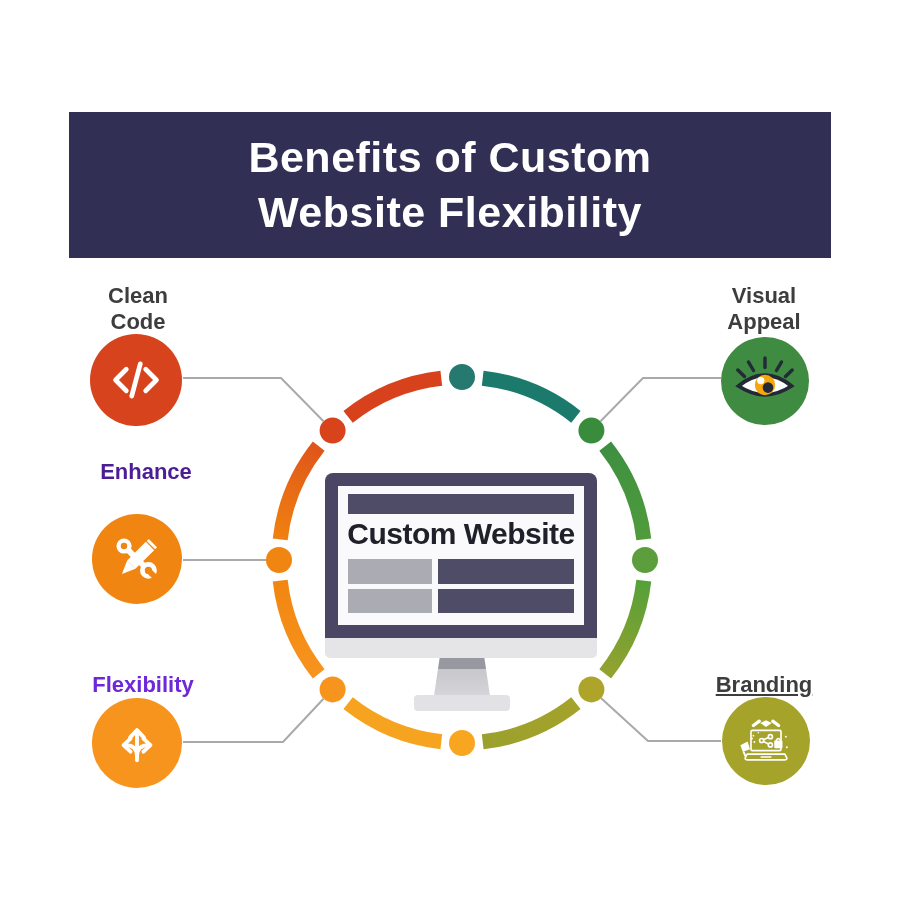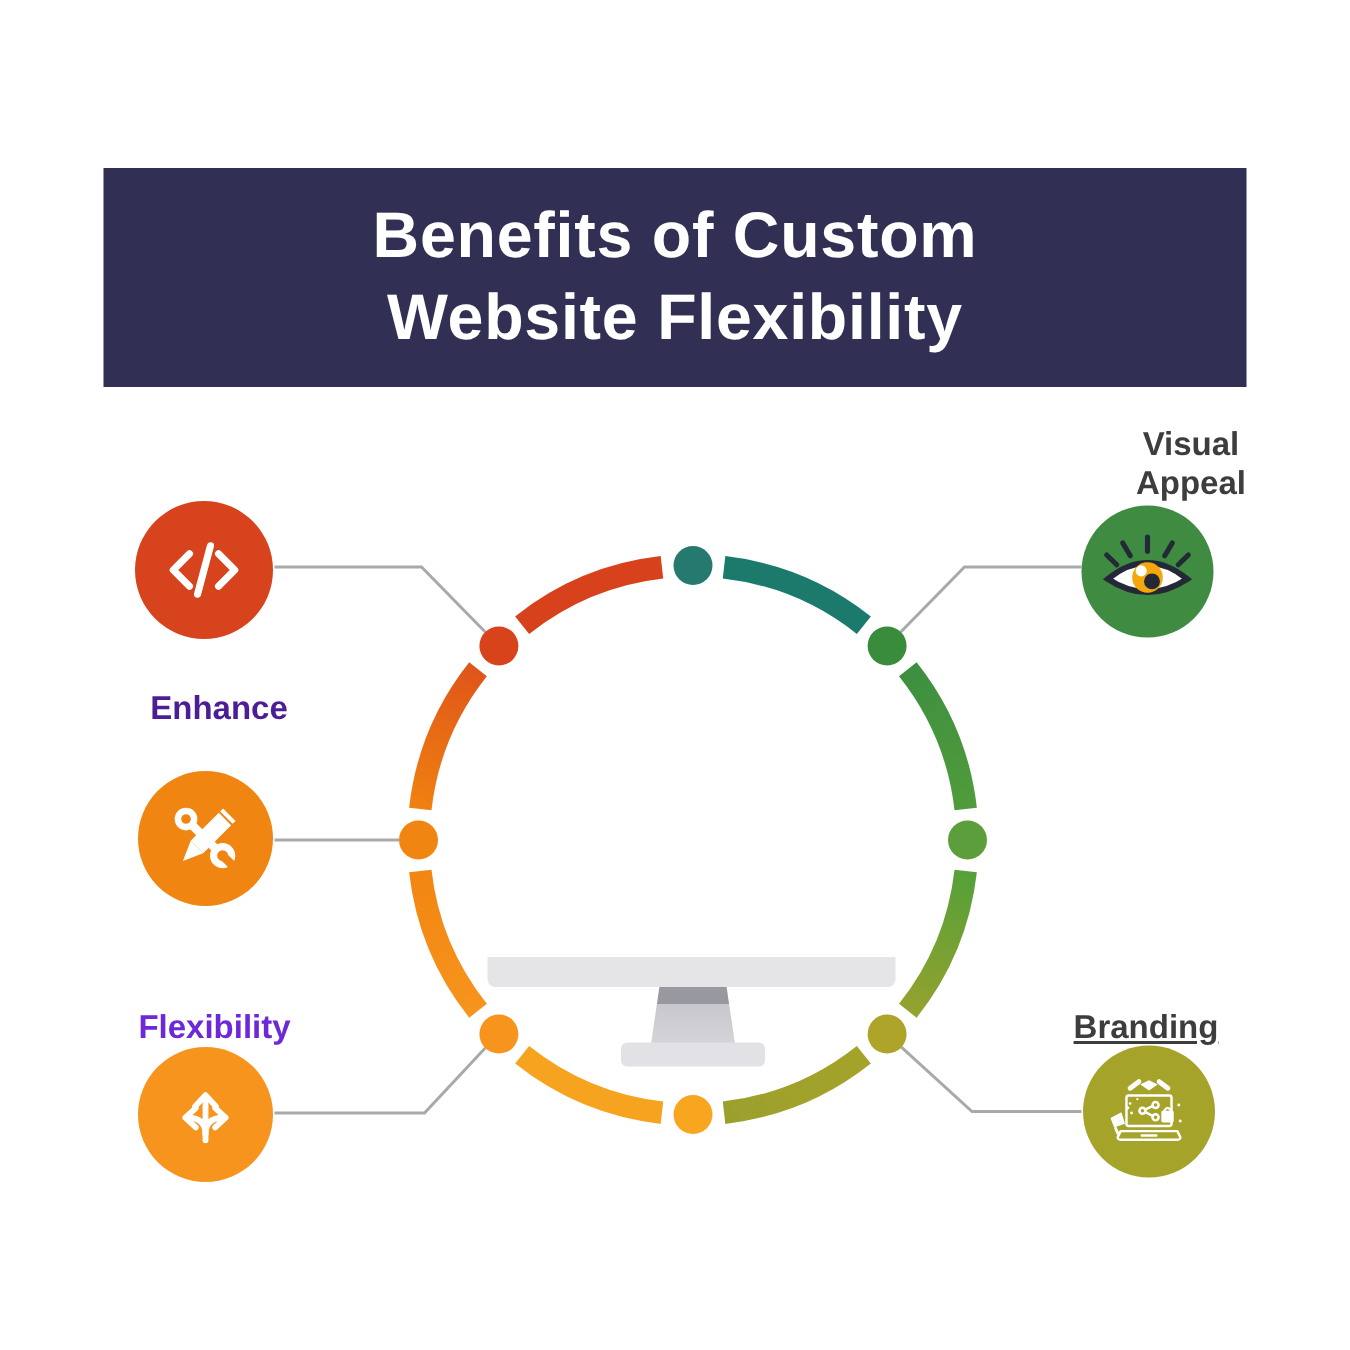--- a/index.html
+++ b/index.html
@@ -29,21 +29,21 @@
                 clip-path:polygon(10% 0,90% 0,100% 100%,0 100%);
                 background:linear-gradient(180deg,#9898A1 0%,#9898A1 30%,#C7C7CC 30%,#D4D4D9 100%);}
   .monitor-base{position:absolute;left:414px;top:695px;width:96px;height:16px;border-radius:4px;}
 
   
   .benefit-label{position:absolute;font-weight:bold;font-size:22px;line-height:26px;text-align:center;}
   .benefit-circle{position:absolute;border-radius:50%;display:flex;align-items:center;justify-content:center;}
   .lbl-clean{left:48px;top:283px;width:180px;}
   .lbl-enhance{left:30px;top:459px;width:232px;}
   .lbl-flex{left:43px;top:672px;width:200px;}
-  .lbl-visual{left:704px;top:283px;width:180px;text-align:center;}
+  .lbl-visual{left:674px;top:283px;width:180px;text-align:center;}
   .lbl-brand{left:674px;top:672px;width:180px;}
   .cir-clean{left:90px;top:334px;width:92px;height:92px;}
   .cir-enhance{left:92px;top:514px;width:90px;height:90px;}
   .cir-flex{left:92px;top:698px;width:90px;height:90px;}
   .cir-visual{left:721px;top:337px;width:88px;height:88px;}
   .cir-brand{left:722px;top:697px;width:88px;height:88px;}
 </style>
 </head>
 <body>
 
@@ -116,24 +116,42 @@
       <circle cx="591.4" cy="430.6" r="13" fill="#3A8C3D"></circle>
       <circle cx="645" cy="560" r="13" fill="#5C9E3C"></circle>
       <circle cx="591.4" cy="689.4" r="13" fill="#ADA429"></circle>
       <circle cx="462" cy="743" r="13" fill="#F8A51F"></circle>
       <circle cx="332.6" cy="689.4" r="13" fill="#F7941D"></circle>
       <circle cx="279" cy="560" r="13" fill="#F08511"></circle>
       <circle cx="332.6" cy="430.6" r="13" fill="#D8431C"></circle>
     </g>
   </svg>
 
+  <div class="monitor-frame" style="background: rgb(74, 70, 100);">
+    <div class="monitor-screen">
+      <div class="screen-bar" style="background: rgb(78, 76, 102);"></div>
+      <div class="screen-title" style="color: rgb(32, 32, 42);">Custom Website</div>
+      <div class="screen-row row1">
+        <div class="cell-gray" style="background: rgb(171, 171, 179);"></div>
+        <div class="cell-dark" style="background: rgb(78, 76, 102);"></div>
+      </div>
+      <div class="screen-row row2">
+        <div class="cell-gray" style="background: rgb(171, 171, 179);"></div>
+        <div class="cell-dark" style="background: rgb(78, 76, 102);"></div>
+      </div>
+    </div>
+  </div>
   <div class="monitor-chin" style="background: rgb(229, 229, 232);"></div>
   <div class="monitor-neck"></div>
   <div class="monitor-base" style="background: rgb(226, 226, 230);"></div>
 
+  <div class="benefit-label lbl-clean" style="color: rgb(62, 61, 61);">
+    <span>Clean</span><br>
+    <span>Code</span>
+  </div>
   <div class="benefit-circle cir-clean" style="background: rgb(215, 67, 28);">
     <svg viewBox="0 0 52 52" width="56" height="56" fill="none" stroke="#fff" stroke-width="4.4" stroke-linecap="round" stroke-linejoin="round">
       <polyline points="17,16 7,26 17,36"></polyline>
       <line x1="30" y1="11" x2="22" y2="41"></line>
       <polyline points="35,16 45,26 35,36"></polyline>
     </svg>
   </div>
 
   <div class="benefit-label lbl-enhance" style="color: #4c1d95;">
     <span>Enhance</span><br>

